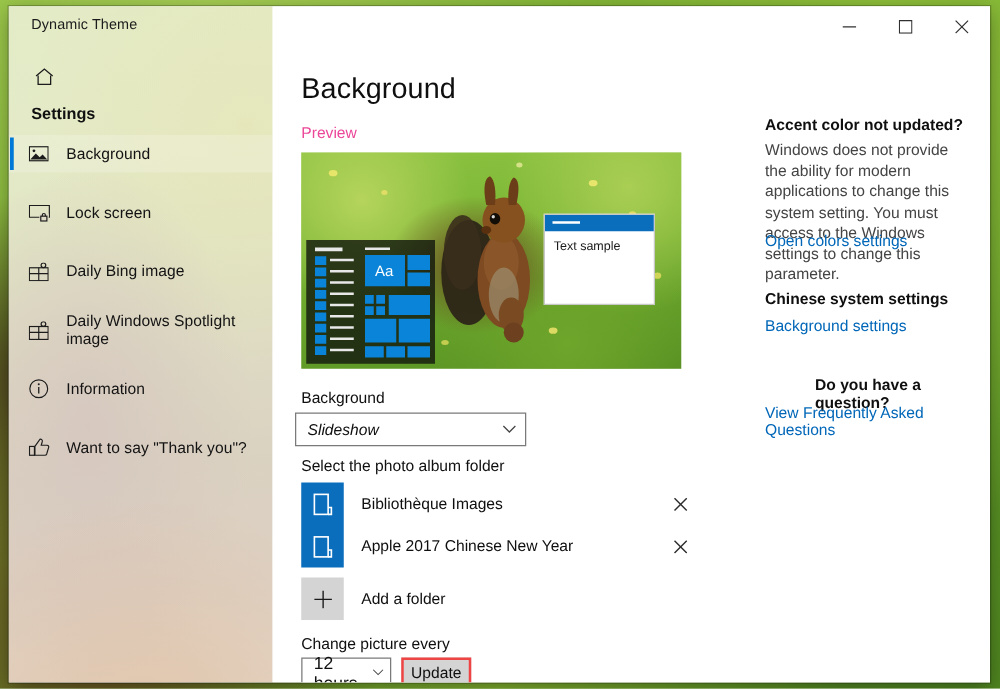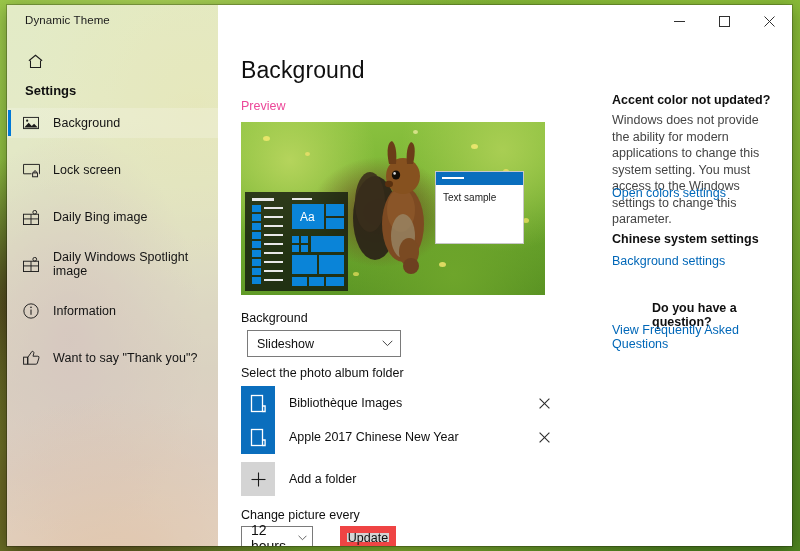--- a/index.html
+++ b/index.html
@@ -139,21 +139,21 @@
 
   .combo {
     position: absolute; background: #ffffff; border: 1px solid #7a7a7a;
     display: flex; align-items: center; font-size: 12.5px; color: #0f0f0f;
   }
   .combo .combo-value { padding-left: 9px; flex: 1; }
   .combo .chev {
     width: 26px; display: flex; align-items: center; justify-content: center; color: #444;
   }
 
-  #bg-combo  { left: 29px; top: 325px; width: 154px; height: 27px; }
+  #bg-combo  { left: 18px; top: 325px; width: 185px; height: 27px; font-style: italic; }
   #freq-combo{ left: 23px; top: 521px; width: 72px; height: 23px; }
 
   
   .folder-row { position: absolute; left: 23px; width: 312px; height: 34px; }
   .folder-icon {
     position: absolute; left: 0; top: 0; width: 34px; height: 34px;
     background: #0a6ebd; display: flex; align-items: center; justify-content: center;
   }
   .folder-name {
     position: absolute; left: 48px; top: 10px; font-size: 12.5px; color: #0f0f0f;
@@ -164,24 +164,23 @@
   }
   #add-icon {
     position: absolute; left: 23px; top: 457px; width: 34px; height: 34px;
     background: #d4d4d4; display: flex; align-items: center; justify-content: center;
     color: #1a1a1a;
   }
   #add-label { position: absolute; left: 71px; top: 467px; font-size: 12.5px; color: #0f0f0f; }
 
   #update-btn {
     position: absolute; left: 103px; top: 521px; width: 56px; height: 23px;
-    background: #d4d4d4; border: 7px solid #ef4444; font-size: 12.5px; color: #0f0f0f;
+    background: #d4d4d4; border: 2px solid #ef4444; font-size: 12.5px; color: #0f0f0f;
     display: flex; align-items: center; justify-content: center;
     font-family: "Liberation Sans", sans-serif;
-    margin-left: 19px;
   }
 
   
   #infocol { position: absolute; left: 394px; top: 0; width: 180px; }
   .info-head {
     position: absolute; font-size: 12.5px; font-weight: bold; color: #0f0f0f;
   }
   .info-body {
     position: absolute; font-size: 12.5px; color: #444444; line-height: 16.5px;
     width: 166px;

